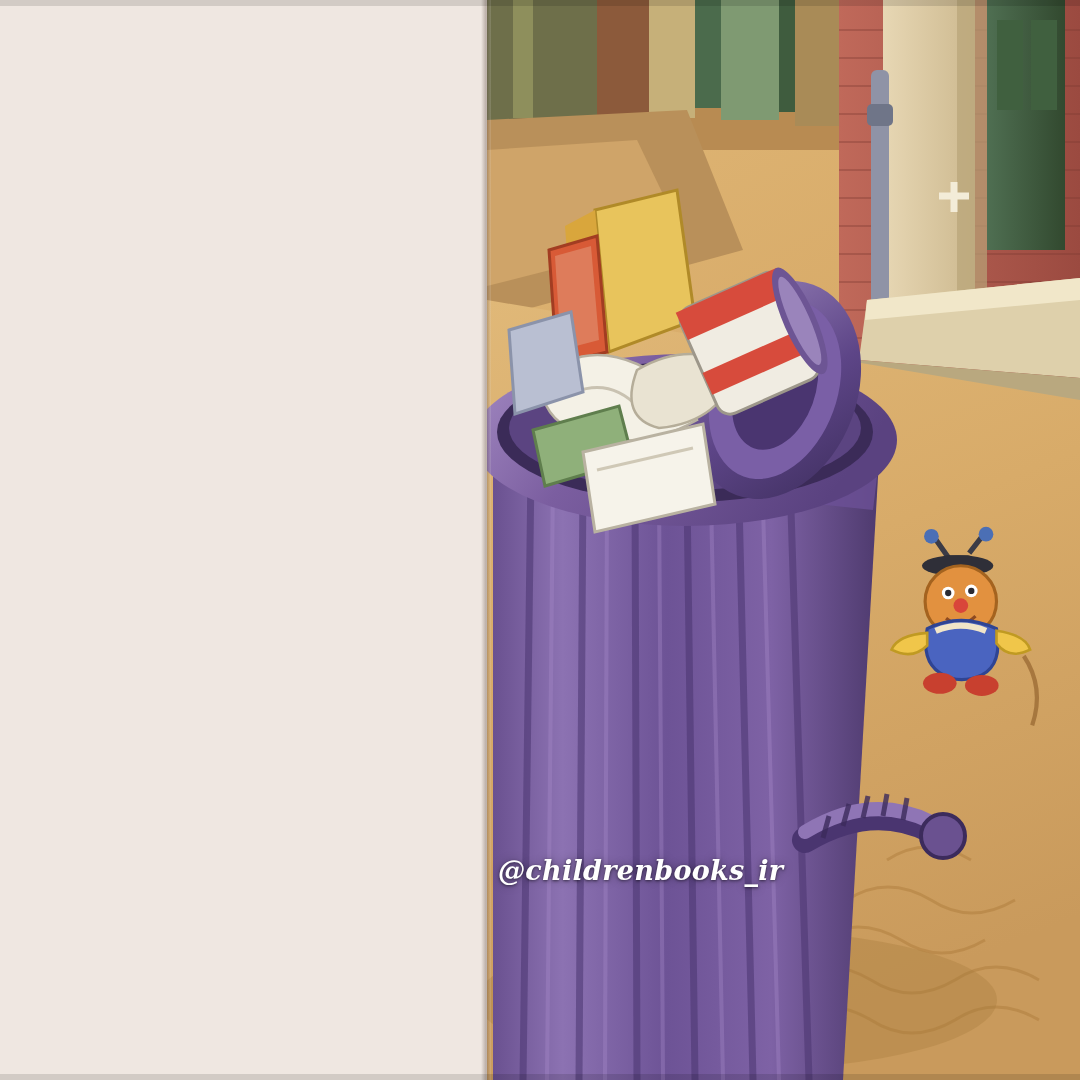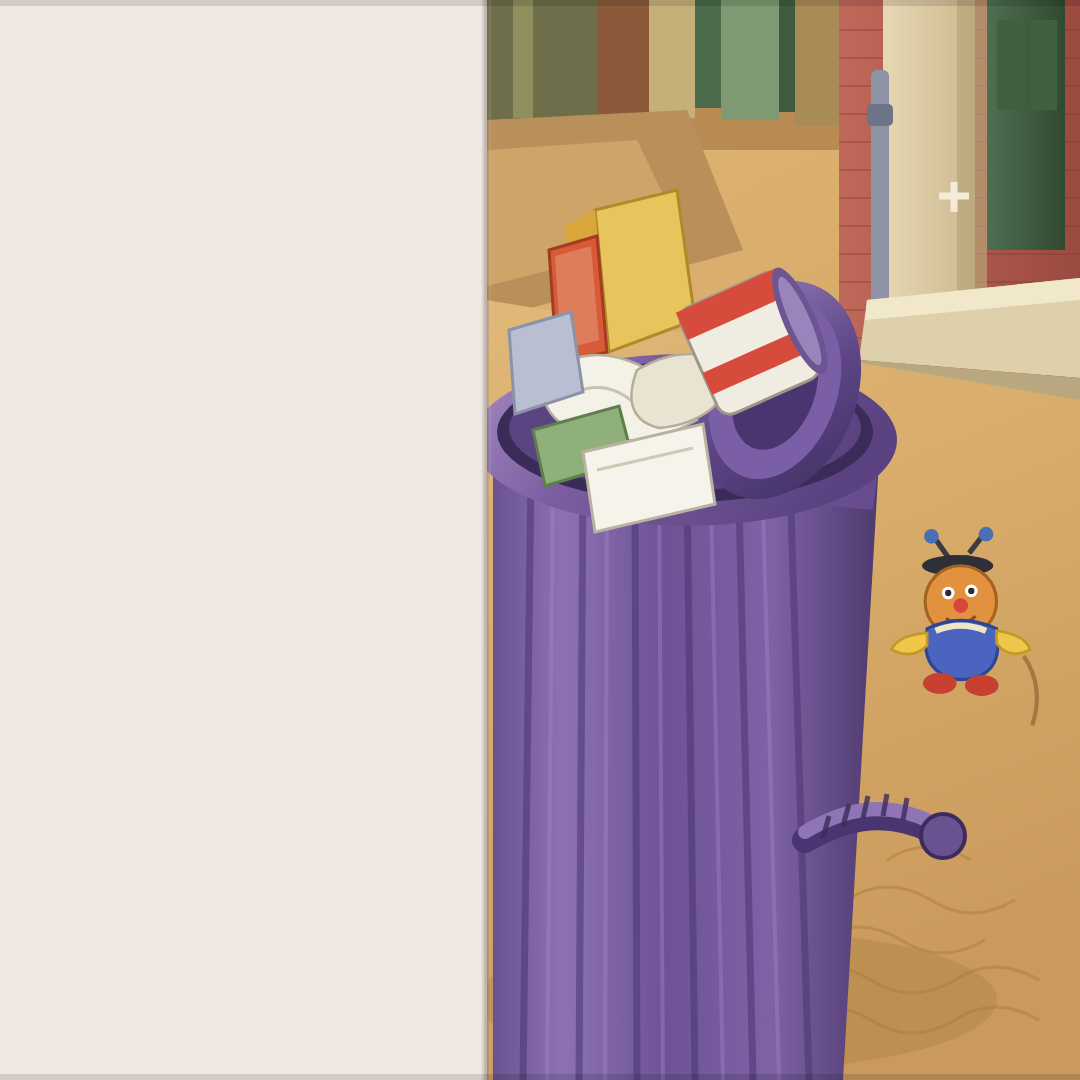--- a/index.html
+++ b/index.html
@@ -399,16 +399,17 @@
         <ellipse cx="56" cy="148" rx="16" ry="10" fill="#c8402f"></ellipse>
         <path d="M96 120 q20 30 8 66" stroke="#8a5a26" stroke-width="4" fill="none" opacity=".6"></path>
       </g>
 
       <rect x="0" y="0" width="593" height="1080" fill="none"></rect>
     </svg>
   </div>
 
   <div class="gutter"></div>
 
+  <div class="watermark">@childrenbooks_ir</div>
 
   <div class="edge-top"></div>
   <div class="edge-bottom"></div>
 </div>
 
 </body></html>

